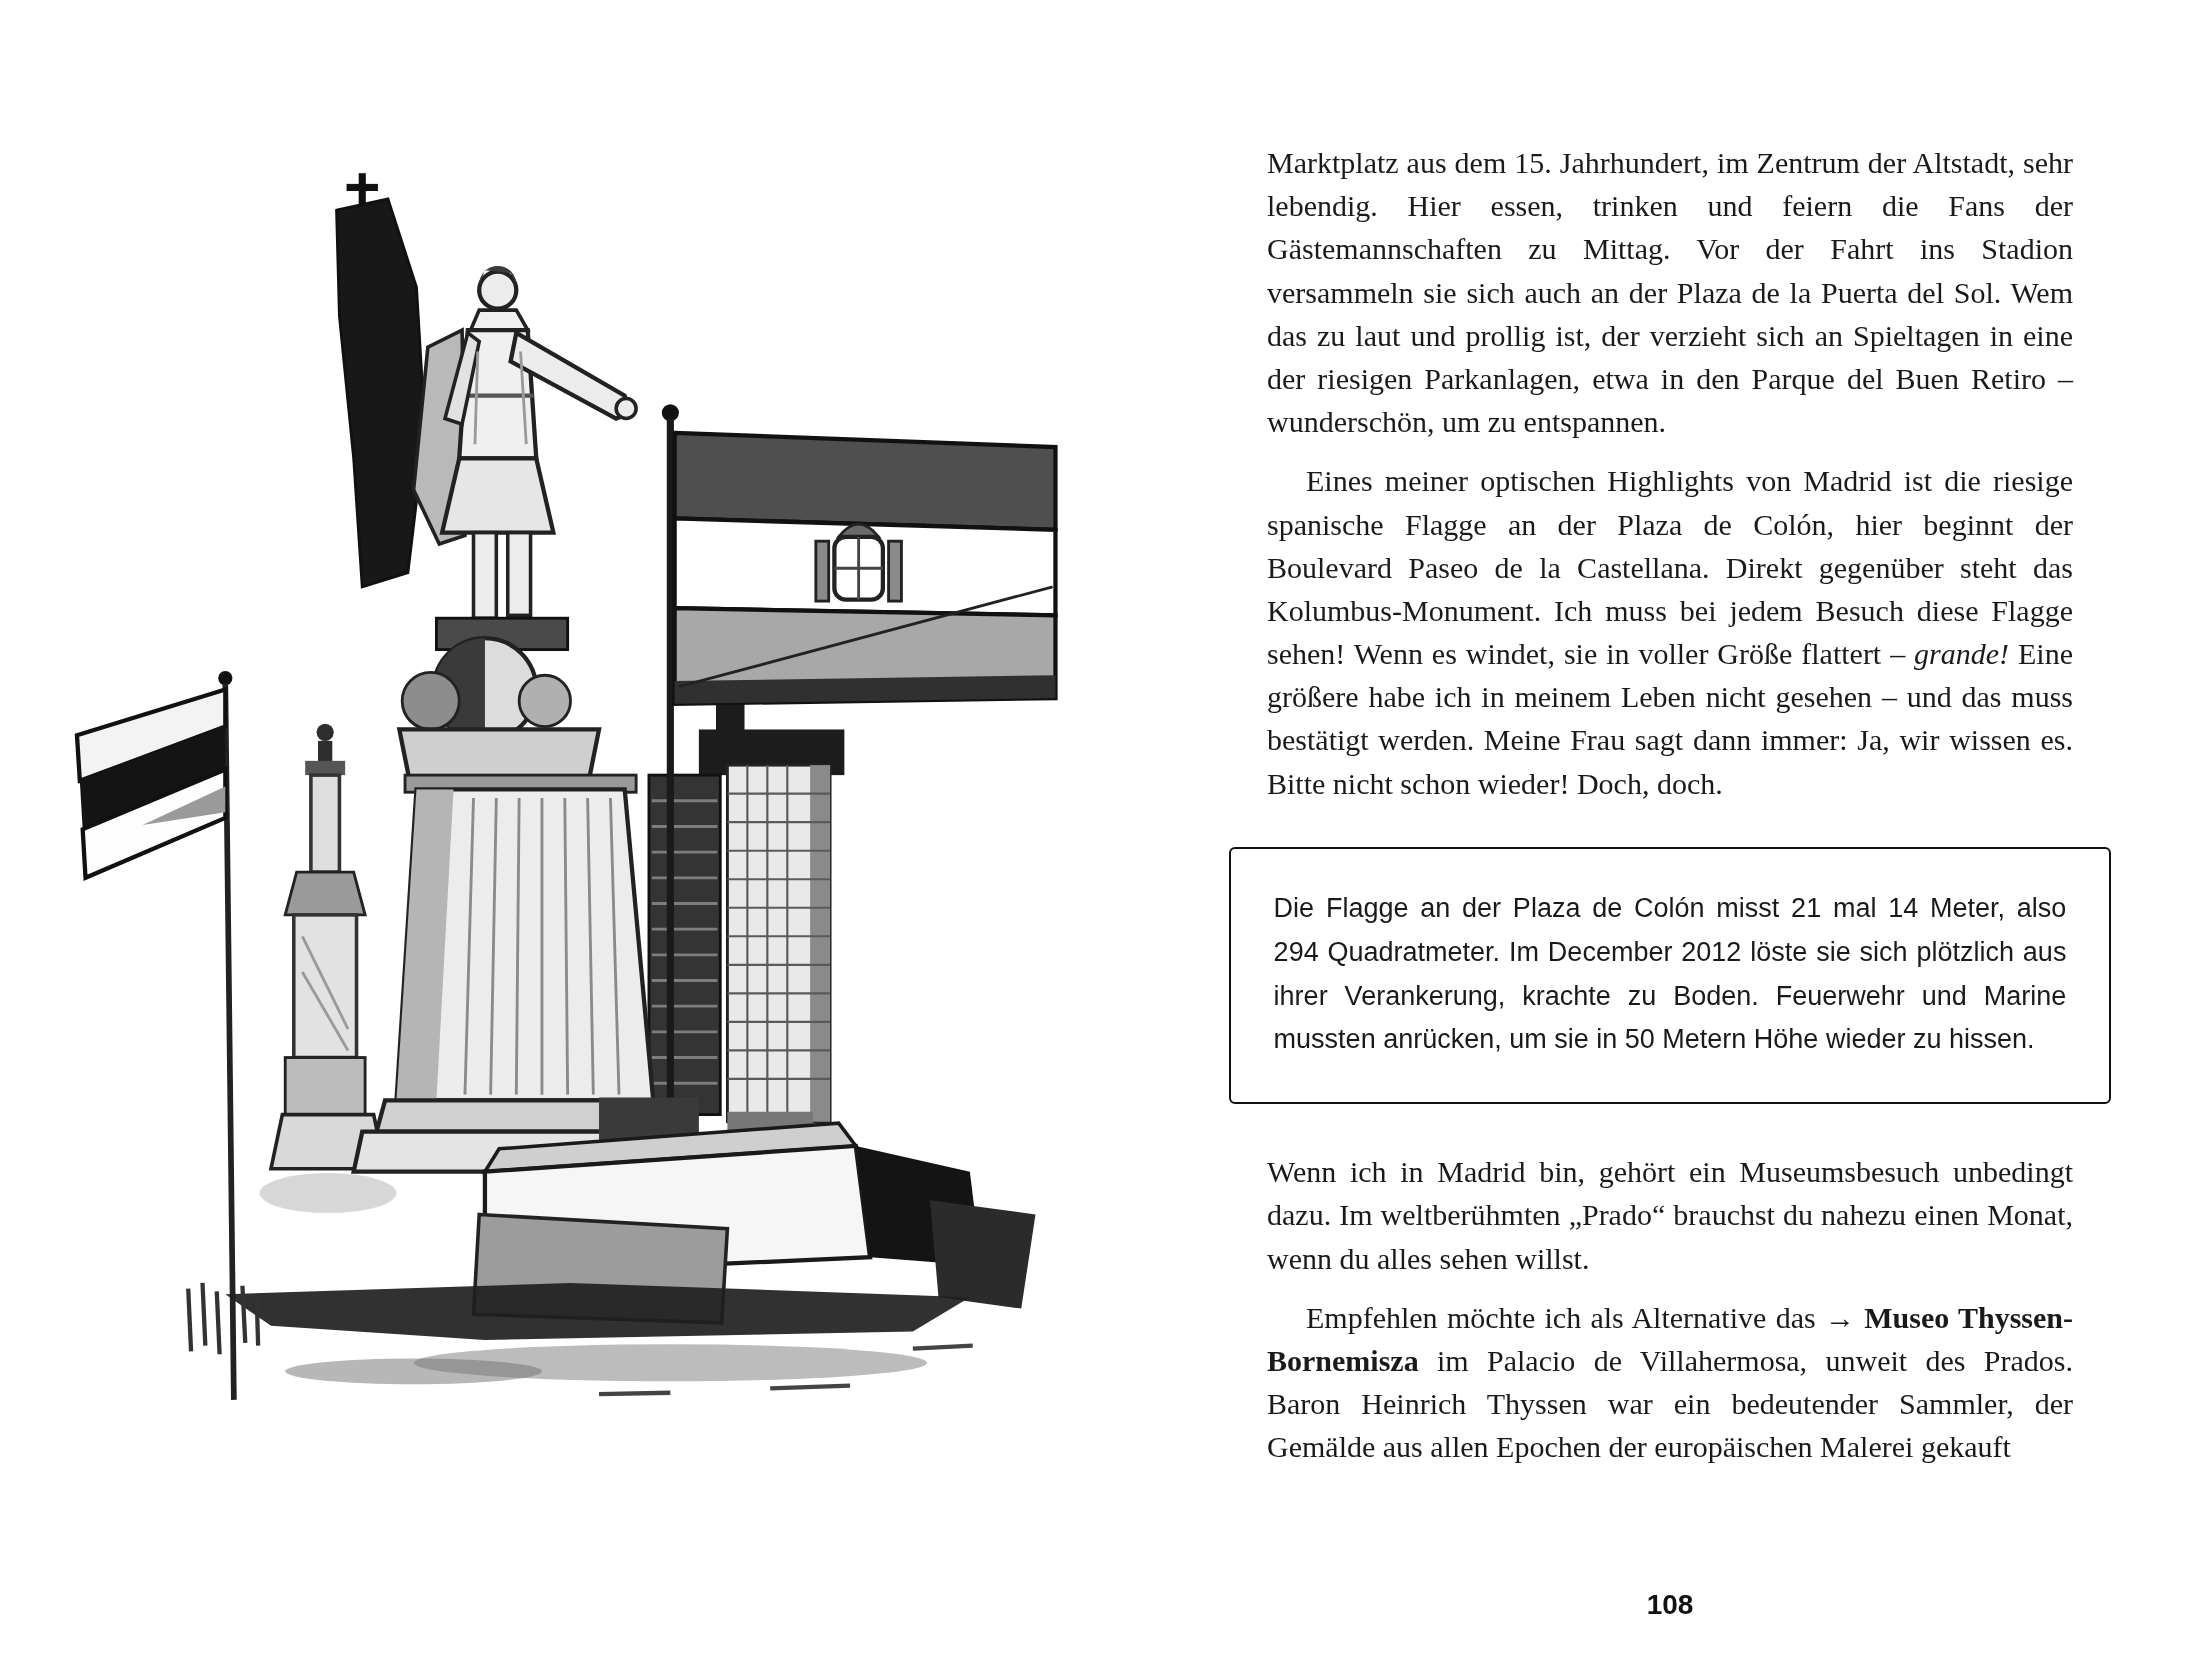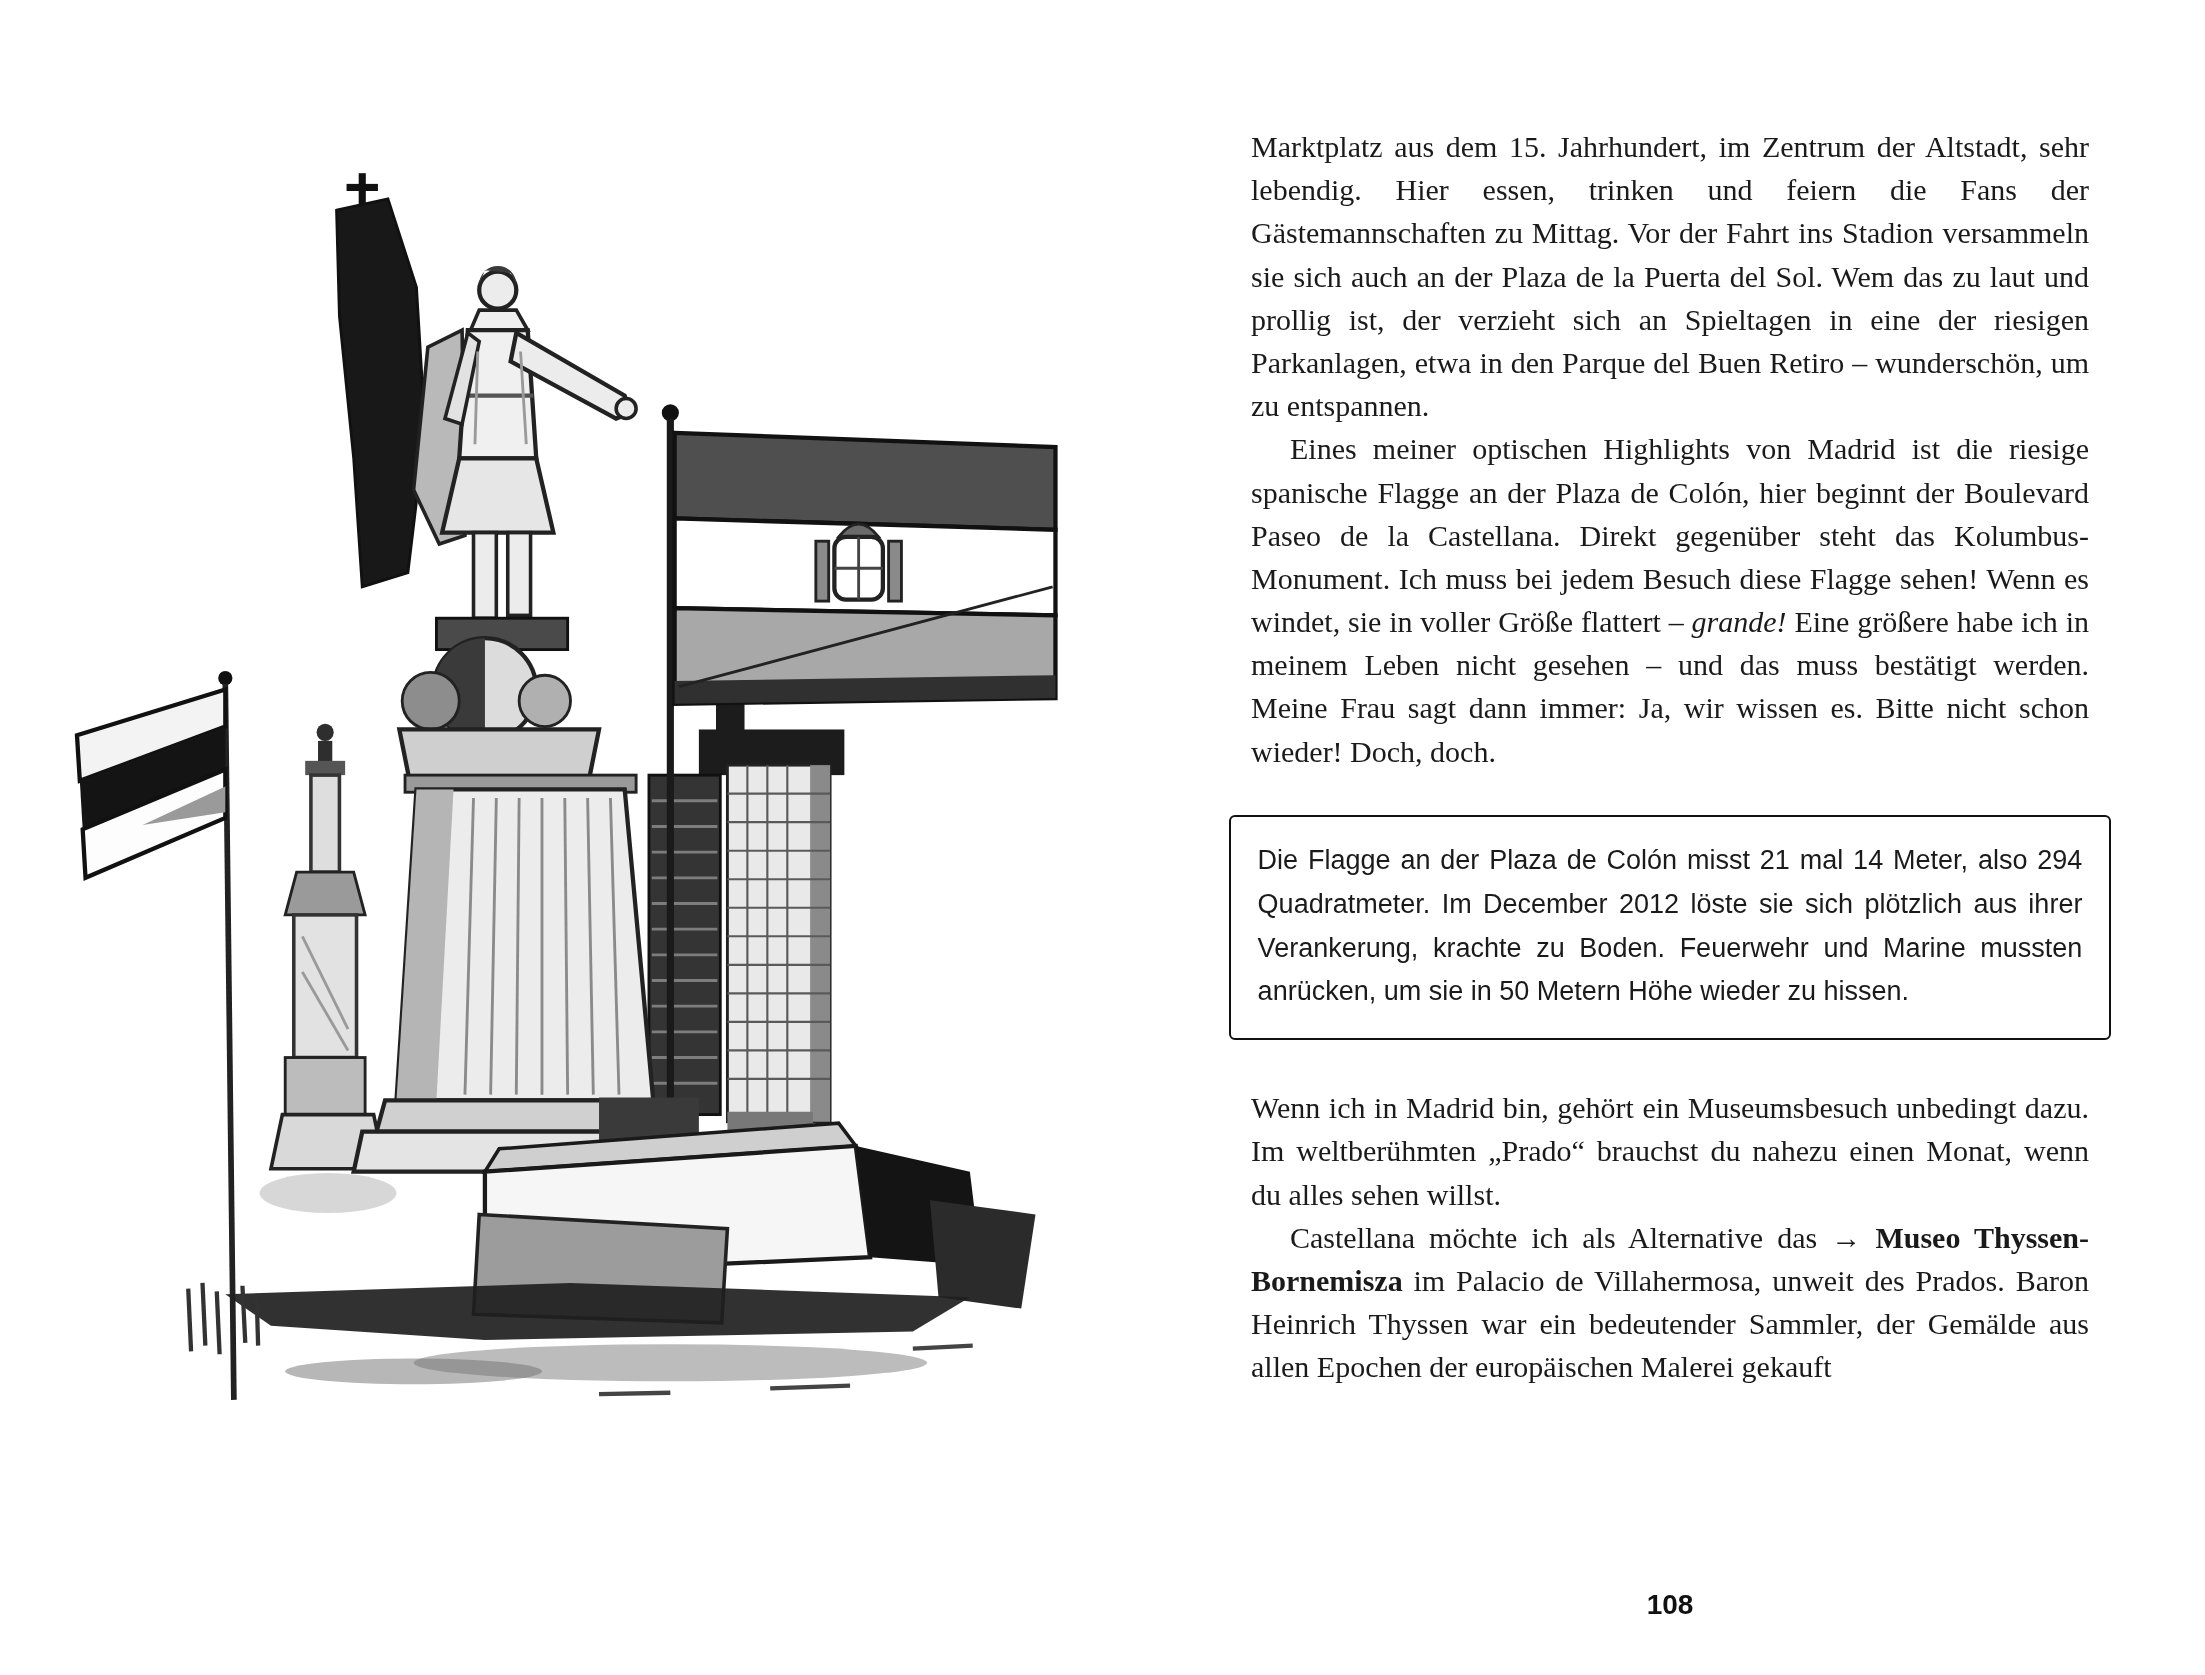--- a/index.html
+++ b/index.html
@@ -27,21 +27,21 @@
   .text-col {
     position: absolute;
     left: 149px;   
     top: 125px;
     width: 838px;
     font-size: 30px;
     line-height: 1.44;
     text-align: justify;
     hyphens: auto;
   }
-  .text-col p { margin: 0; }
+  .text-col p { margin: 16px; }
   .text-col p.indent { text-indent: 39px; }
   .text-col em { }
   .text-col b { font-weight: bold; }
 
   .info-box {
     box-sizing: border-box;
     margin: 42px -22.4px 46px -22.4px;
     border: 2.2px solid #111111;
     border-radius: 6px;
     padding: 22.4px 27px 24px 27px;
@@ -231,21 +231,21 @@
       <p>Marktplatz aus dem 15. Jahrhundert, im Zentrum der Altstadt, sehr lebendig. Hier essen, trinken und feiern die Fans der Gästemannschaften zu Mittag. Vor der Fahrt ins Stadion versammeln sie sich auch an der Plaza de la Puerta del Sol. Wem das zu laut und prollig ist, der verzieht sich an Spieltagen in eine der riesigen Parkanlagen, etwa in den Parque del Buen Retiro – wunderschön, um zu entspannen.</p>
 
       <p class="indent"><span>Eines meiner optischen Highlights von Madrid ist die riesige spanische Flagge an der Plaza de Colón, hier beginnt der Boulevard Paseo de la Castellana. Direkt gegenüber steht das Kolumbus-Monument. Ich muss bei jedem Besuch diese Flagge sehen! Wenn es windet, sie in voller Größe flattert – </span><em>grande!</em><span> Eine größere habe ich in meinem Leben nicht gesehen – und das muss bestätigt werden. Meine Frau sagt dann immer: Ja, wir wissen es. Bitte nicht schon wieder! Doch, doch.</span></p>
 
       <div class="info-box">
         <p>Die Flagge an der Plaza de Colón misst 21 mal 14 Meter, also 294 Quadratmeter. Im December 2012 löste sie sich plötzlich aus ihrer Verankerung, krachte zu Boden. Feuerwehr und Marine mussten anrücken, um sie in 50 Metern Höhe wieder zu hissen.</p>
       </div>
 
       <p>Wenn ich in Madrid bin, gehört ein Museumsbesuch unbedingt dazu. Im weltberühmten „Prado“ brauchst du nahezu einen Monat, wenn du alles sehen willst.</p>
 
-      <p class="indent"><span>Castellana möchte ich als Alternative das </span><b>→ </b><b>Museo Thyssen-Bornemisza</b><span> im Palacio de Villahermosa, unweit des Prados. Baron Heinrich Thyssen war ein bedeutender Sammler, der Gemälde aus allen Epochen der europäischen Malerei gekauft</span></p>
+      <p class="indent"><span>Empfehlen möchte ich als Alternative das </span><b>→ </b><b>Museo Thyssen-Bornemisza</b><span> im Palacio de Villahermosa, unweit des Prados. Baron Heinrich Thyssen war ein bedeutender Sammler, der Gemälde aus allen Epochen der europäischen Malerei gekauft</span></p>
 
     </div>
 
     <div class="page-number">108</div>
   </div>
 
 </div>
 
 
 </body></html>

